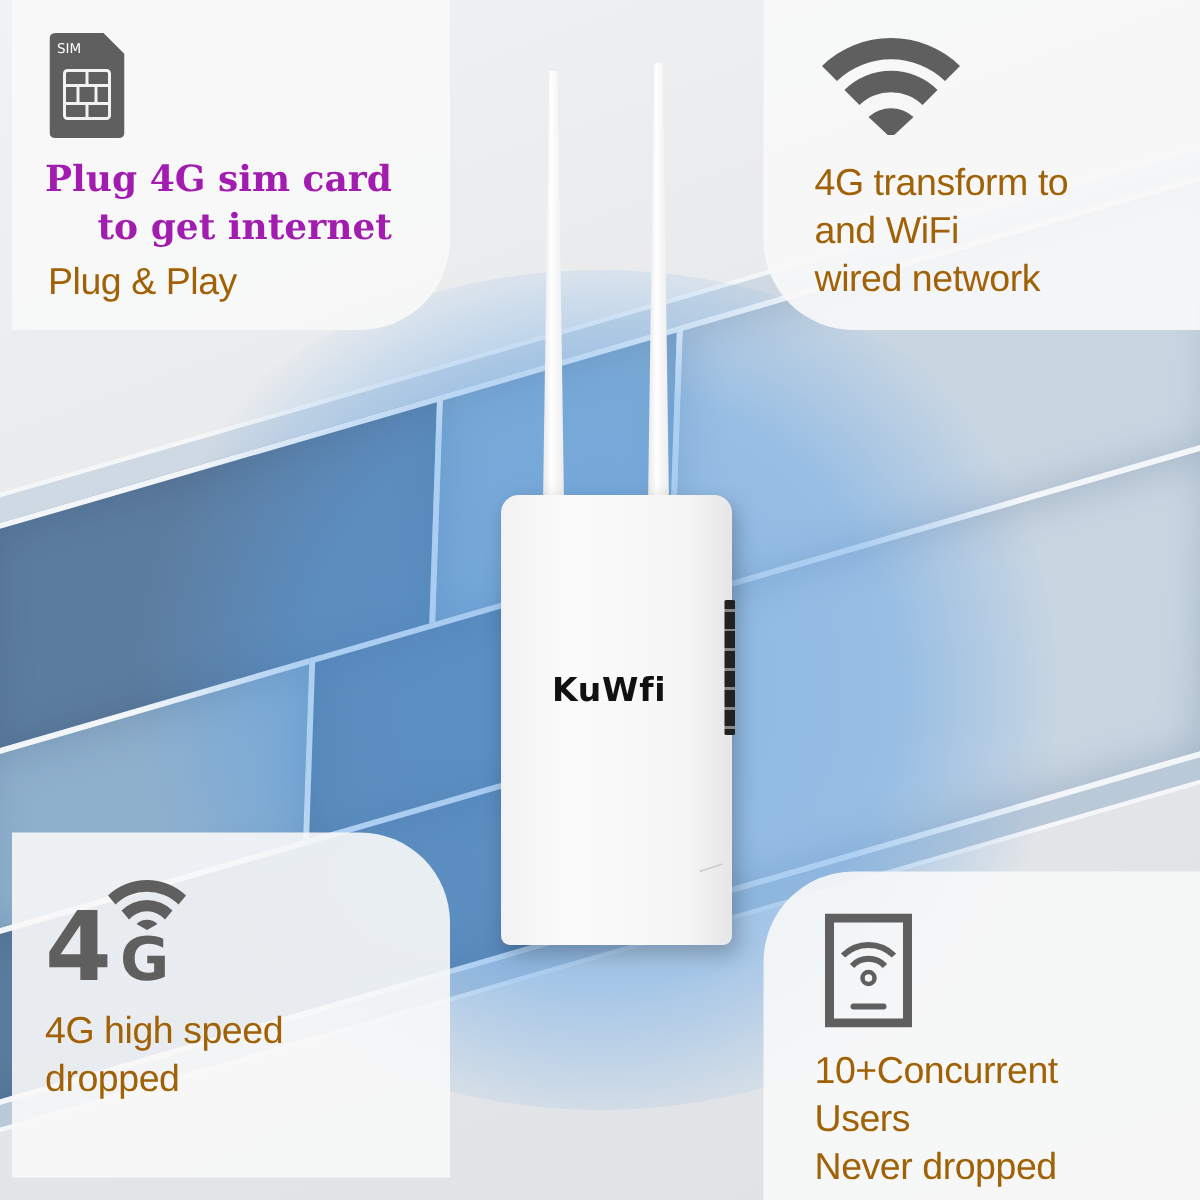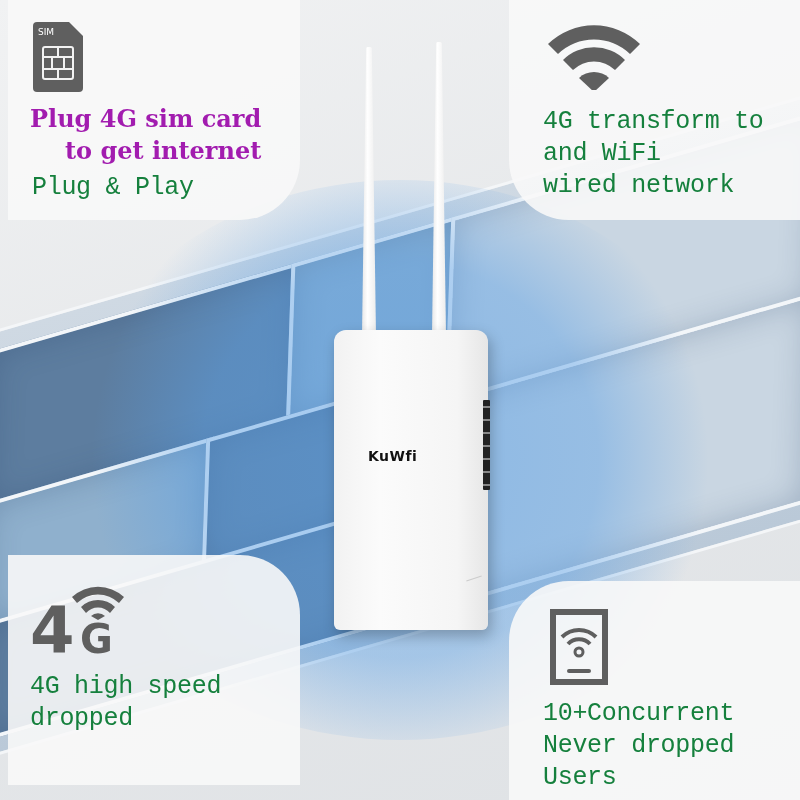--- a/index.html
+++ b/index.html
@@ -17,38 +17,38 @@
     .room.mid { background: #8fb0cd; }
     .room.light { background: #c9d6e2; }
     .wifi-glow { position: absolute; border-radius: 50%;
       background: radial-gradient(circle, rgba(90,160,230,.55) 0%, rgba(90,160,230,.45) 45%, rgba(90,160,230,0) 70%); }
 
     
     .router { position: absolute; left: 334px; top: 330px; width: 154px; height: 300px;
       background: linear-gradient(90deg, #f2f2f2 0%, #fbfbfb 30%, #f5f5f5 80%, #e6e6e6 100%);
       border-radius: 12px 12px 6px 6px; box-shadow: 3px 6px 14px rgba(0,0,0,.25); }
     .router .brand { position: absolute; left: 34px; top: 118px; font-family: "DejaVu Sans", sans-serif;
-      font-weight: bold; font-size: 14px; color: #111; letter-spacing: .5px; }
+      font-weight: bold; font-size: 22px; color: #111; letter-spacing: .5px; }
     .router .led-strip { position: absolute; right: -2px; top: 70px; width: 7px; height: 90px;
       background: repeating-linear-gradient(180deg, #222 0 6px, #888 6px 8px, #222 8px 13px); border-radius: 1px; }
     .router .seam { position: absolute; right: 6px; top: 248px; width: 16px; height: 1px; background: #ccc; transform: rotate(-18deg); }
     .antenna { position: absolute; width: 14px; background: linear-gradient(90deg, #e8e8e8, #ffffff 40%, #ececec);
       border-radius: 6px 6px 3px 3px; box-shadow: 1px 0 3px rgba(0,0,0,.15); }
     .antenna.left { left: 362px; top: 47px; height: 288px; clip-path: polygon(30% 0, 70% 0, 100% 100%, 0 100%); }
     .antenna.right { left: 432px; top: 42px; height: 293px; clip-path: polygon(30% 0, 70% 0, 100% 100%, 0 100%); }
 
     
     .panel { position: absolute; background: rgba(248,248,248,.9); color: #616161; }
     .panel.tl { left: 8px; top: 0; width: 292px; height: 220px; border-radius: 0 0 60px 0; text-align: right; }
     .panel.tr { left: 509px; top: 0; width: 291px; height: 220px; border-radius: 0 0 0 60px; }
     .panel.bl { left: 8px; top: 555px; width: 292px; height: 230px; border-radius: 0 60px 0 0; }
     .panel.br { left: 509px; top: 581px; width: 291px; height: 230px; border-radius: 60px 0 0 0; }
 
     .serif-bold { font-family: "DejaVu Serif", serif; font-weight: bold; font-size: 24px; line-height: 32px; color: #a21caf; }
-    .sans-text { font-family: Liberation Mono, monospace; font-size: 25px; line-height: 32px; color: #15803d; letter-spacing: -0.3px; }
+    .sans-text { font-family: Liberation Sans, sans-serif; font-size: 25px; line-height: 32px; color: #a16207; letter-spacing: -0.3px; }
 
     .tl .icon { position: absolute; left: 25px; top: 22px; }
     .tl .headline { position: absolute; left: 22px; top: 103px; }
     .tl .subline { position: absolute; left: 24px; top: 172px; font-size: 25px; }
 
     .tr .icon { position: absolute; left: 37px; top: 20px; }
     .tr .text { position: absolute; left: 34px; top: 106px; }
 
     .bl .icon { position: absolute; left: 22px; top: 30px; }
     .bl .text { position: absolute; left: 22px; top: 116px; }
@@ -141,16 +141,16 @@
     <svg width="58" height="76" viewBox="0 0 58 76">
       <rect x="3" y="3" width="52" height="70" fill="none" stroke="#5f5f5f" stroke-width="6"></rect>
       <path d="M12 28 A24 24 0 0 1 46 28" fill="none" stroke="#5f5f5f" stroke-width="4"></path>
       <path d="M18 35 A15 15 0 0 1 40 35" fill="none" stroke="#5f5f5f" stroke-width="4"></path>
       <circle cx="29" cy="43" r="4" fill="none" stroke="#5f5f5f" stroke-width="3"></circle>
       <rect x="17" y="60" width="24" height="4" rx="2" fill="#5f5f5f"></rect>
     </svg>
   </div>
   <div class="text sans-text">
     <div>10+Concurrent</div>
+    <div>Users</div>
     <div>Never dropped</div>
-    <div>Users</div>
   </div>
 </div>
 
 </body></html>

